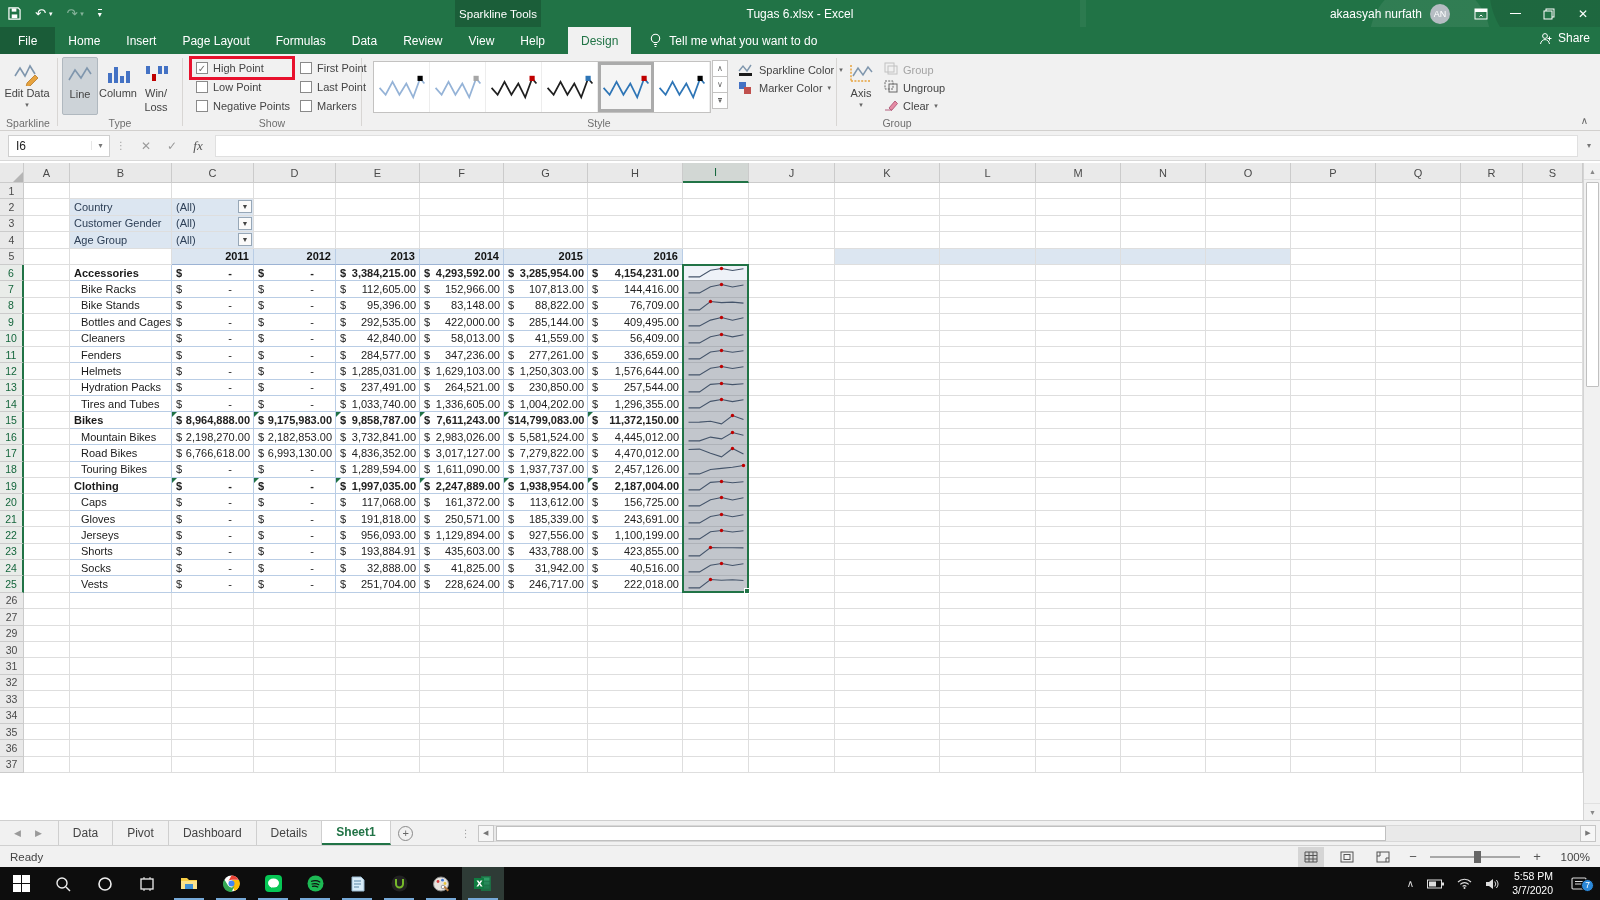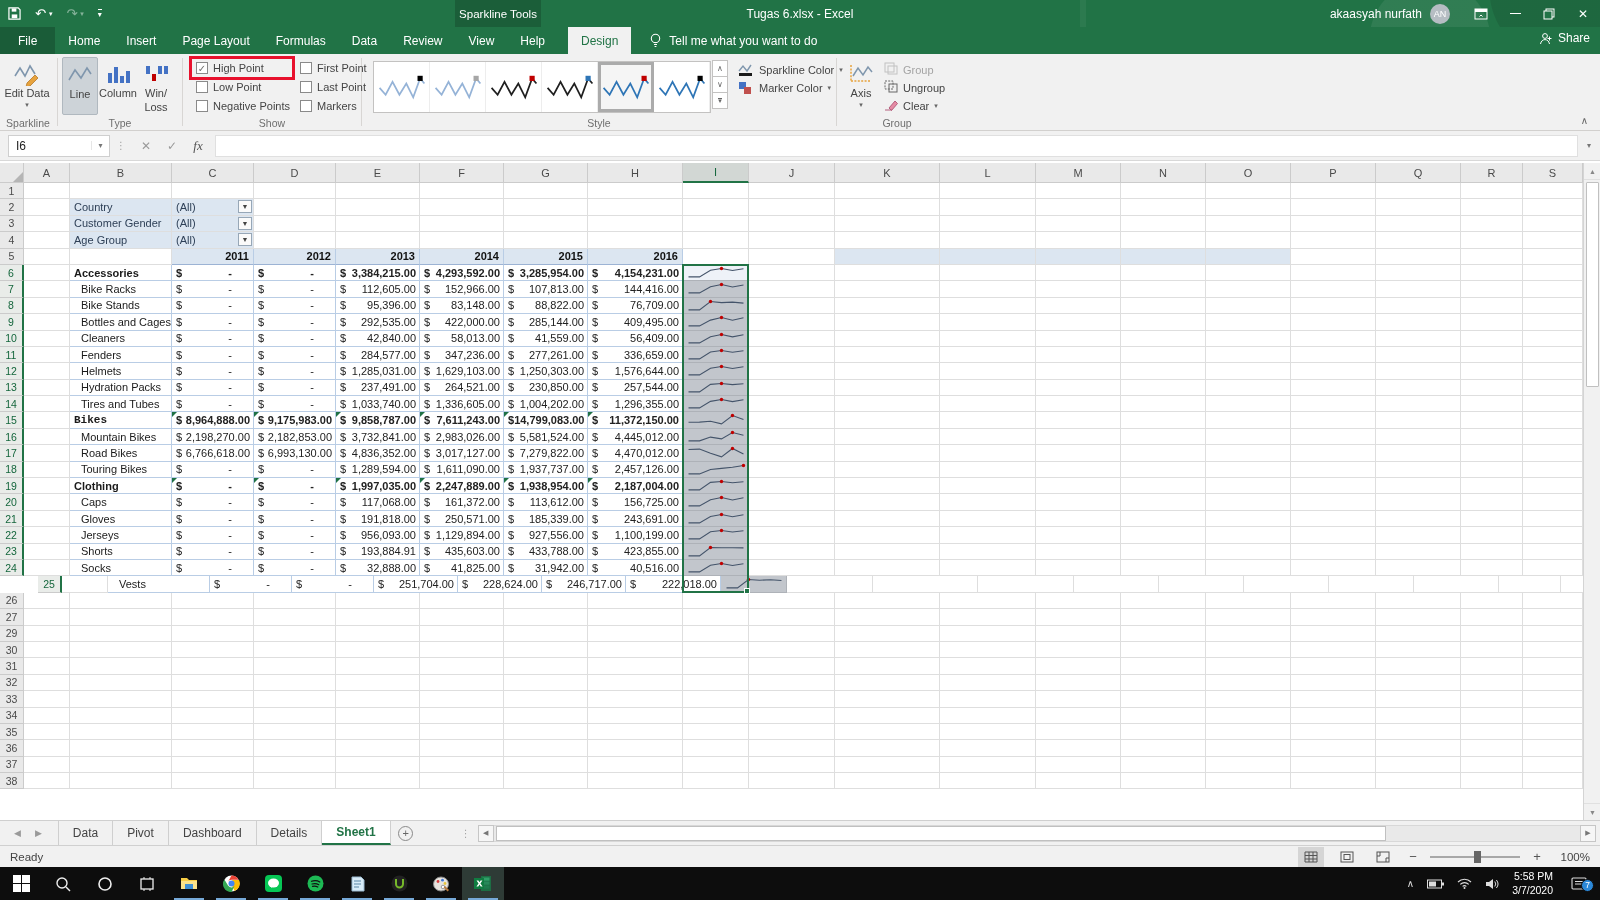--- a/index.html
+++ b/index.html
@@ -955,21 +955,21 @@
           <div class="c" style="width: 85px;"></div>
           <div class="c" style="width: 85px;"></div>
           <div class="c" style="width: 85px;"></div>
           <div class="c" style="width: 85px;"></div>
           <div class="c" style="width: 62px;"></div>
           <div class="c" style="width: 60px;"></div>
         </div>
         <div class="grow" style="height: 16.4px;">
           <div class="rh sel" style="height: 16.4px;">15</div>
           <div class="c" style="width: 46px;"></div>
-          <div class="c tbl lbl b0 bold" style="width: 102px; font-family: Liberation Mono, monospace;">Bikes</div>
+          <div class="c tbl lbl b0 bold" style="width: 102px;">Bikes</div>
           <div class="c tbl cur bold" style="width: 82px;">
             <i class="flag"></i>
             <span>$</span>
             <span class="num">8,964,888.00</span>
           </div>
           <div class="c tbl cur bold" style="width: 82px;">
             <i class="flag"></i>
             <span>$</span>
             <span class="num">9,175,983.00</span>
           </div>
@@ -1414,21 +1414,21 @@
           <div class="c" style="width: 105px;"></div>
           <div class="c" style="width: 96px;"></div>
           <div class="c" style="width: 85px;"></div>
           <div class="c" style="width: 85px;"></div>
           <div class="c" style="width: 85px;"></div>
           <div class="c" style="width: 85px;"></div>
           <div class="c" style="width: 85px;"></div>
           <div class="c" style="width: 62px;"></div>
           <div class="c" style="width: 60px;"></div>
         </div>
-        <div class="grow" style="height: 16.4px; margin-left: 38px;">
+        <div class="grow" style="height: 16.4px;">
           <div class="rh sel" style="height: 16.4px;">25</div>
           <div class="c" style="width: 46px;"></div>
           <div class="c tbl lbl" style="width: 102px;">Vests</div>
           <div class="c tbl cur" style="width: 82px;">
             <span>$</span>
             <span class="dash">-</span>
           </div>
           <div class="c tbl cur" style="width: 82px;">
             <span>$</span>
             <span class="dash">-</span>
@@ -1681,42 +1681,20 @@
           <div class="c" style="width: 85px;"></div>
           <div class="c" style="width: 85px;"></div>
           <div class="c" style="width: 85px;"></div>
           <div class="c" style="width: 85px;"></div>
           <div class="c" style="width: 85px;"></div>
           <div class="c" style="width: 62px;"></div>
           <div class="c" style="width: 60px;"></div>
         </div>
         <div class="grow" style="height: 16.4px;">
           <div class="rh" style="height: 16.4px;">37</div>
-          <div class="c" style="width: 46px;"></div>
-          <div class="c" style="width: 102px;"></div>
-          <div class="c" style="width: 82px;"></div>
-          <div class="c" style="width: 82px;"></div>
-          <div class="c" style="width: 84px;"></div>
-          <div class="c" style="width: 84px;"></div>
-          <div class="c" style="width: 84px;"></div>
-          <div class="c" style="width: 95px;"></div>
-          <div class="c" style="width: 66px;"></div>
-          <div class="c" style="width: 86px;"></div>
-          <div class="c" style="width: 105px;"></div>
-          <div class="c" style="width: 96px;"></div>
-          <div class="c" style="width: 85px;"></div>
-          <div class="c" style="width: 85px;"></div>
-          <div class="c" style="width: 85px;"></div>
-          <div class="c" style="width: 85px;"></div>
-          <div class="c" style="width: 85px;"></div>
-          <div class="c" style="width: 62px;"></div>
-          <div class="c" style="width: 60px;"></div>
-        </div>
-        <div class="grow" style="height: 16.4px;">
-          <div class="rh" style="height: 16.4px;">38</div>
           <div class="c" style="width: 46px;"></div>
           <div class="c" style="width: 102px;"></div>
           <div class="c" style="width: 82px;"></div>
           <div class="c" style="width: 82px;"></div>
           <div class="c" style="width: 84px;"></div>
           <div class="c" style="width: 84px;"></div>
           <div class="c" style="width: 84px;"></div>
           <div class="c" style="width: 95px;"></div>
           <div class="c" style="width: 66px;"></div>
           <div class="c" style="width: 86px;"></div>

